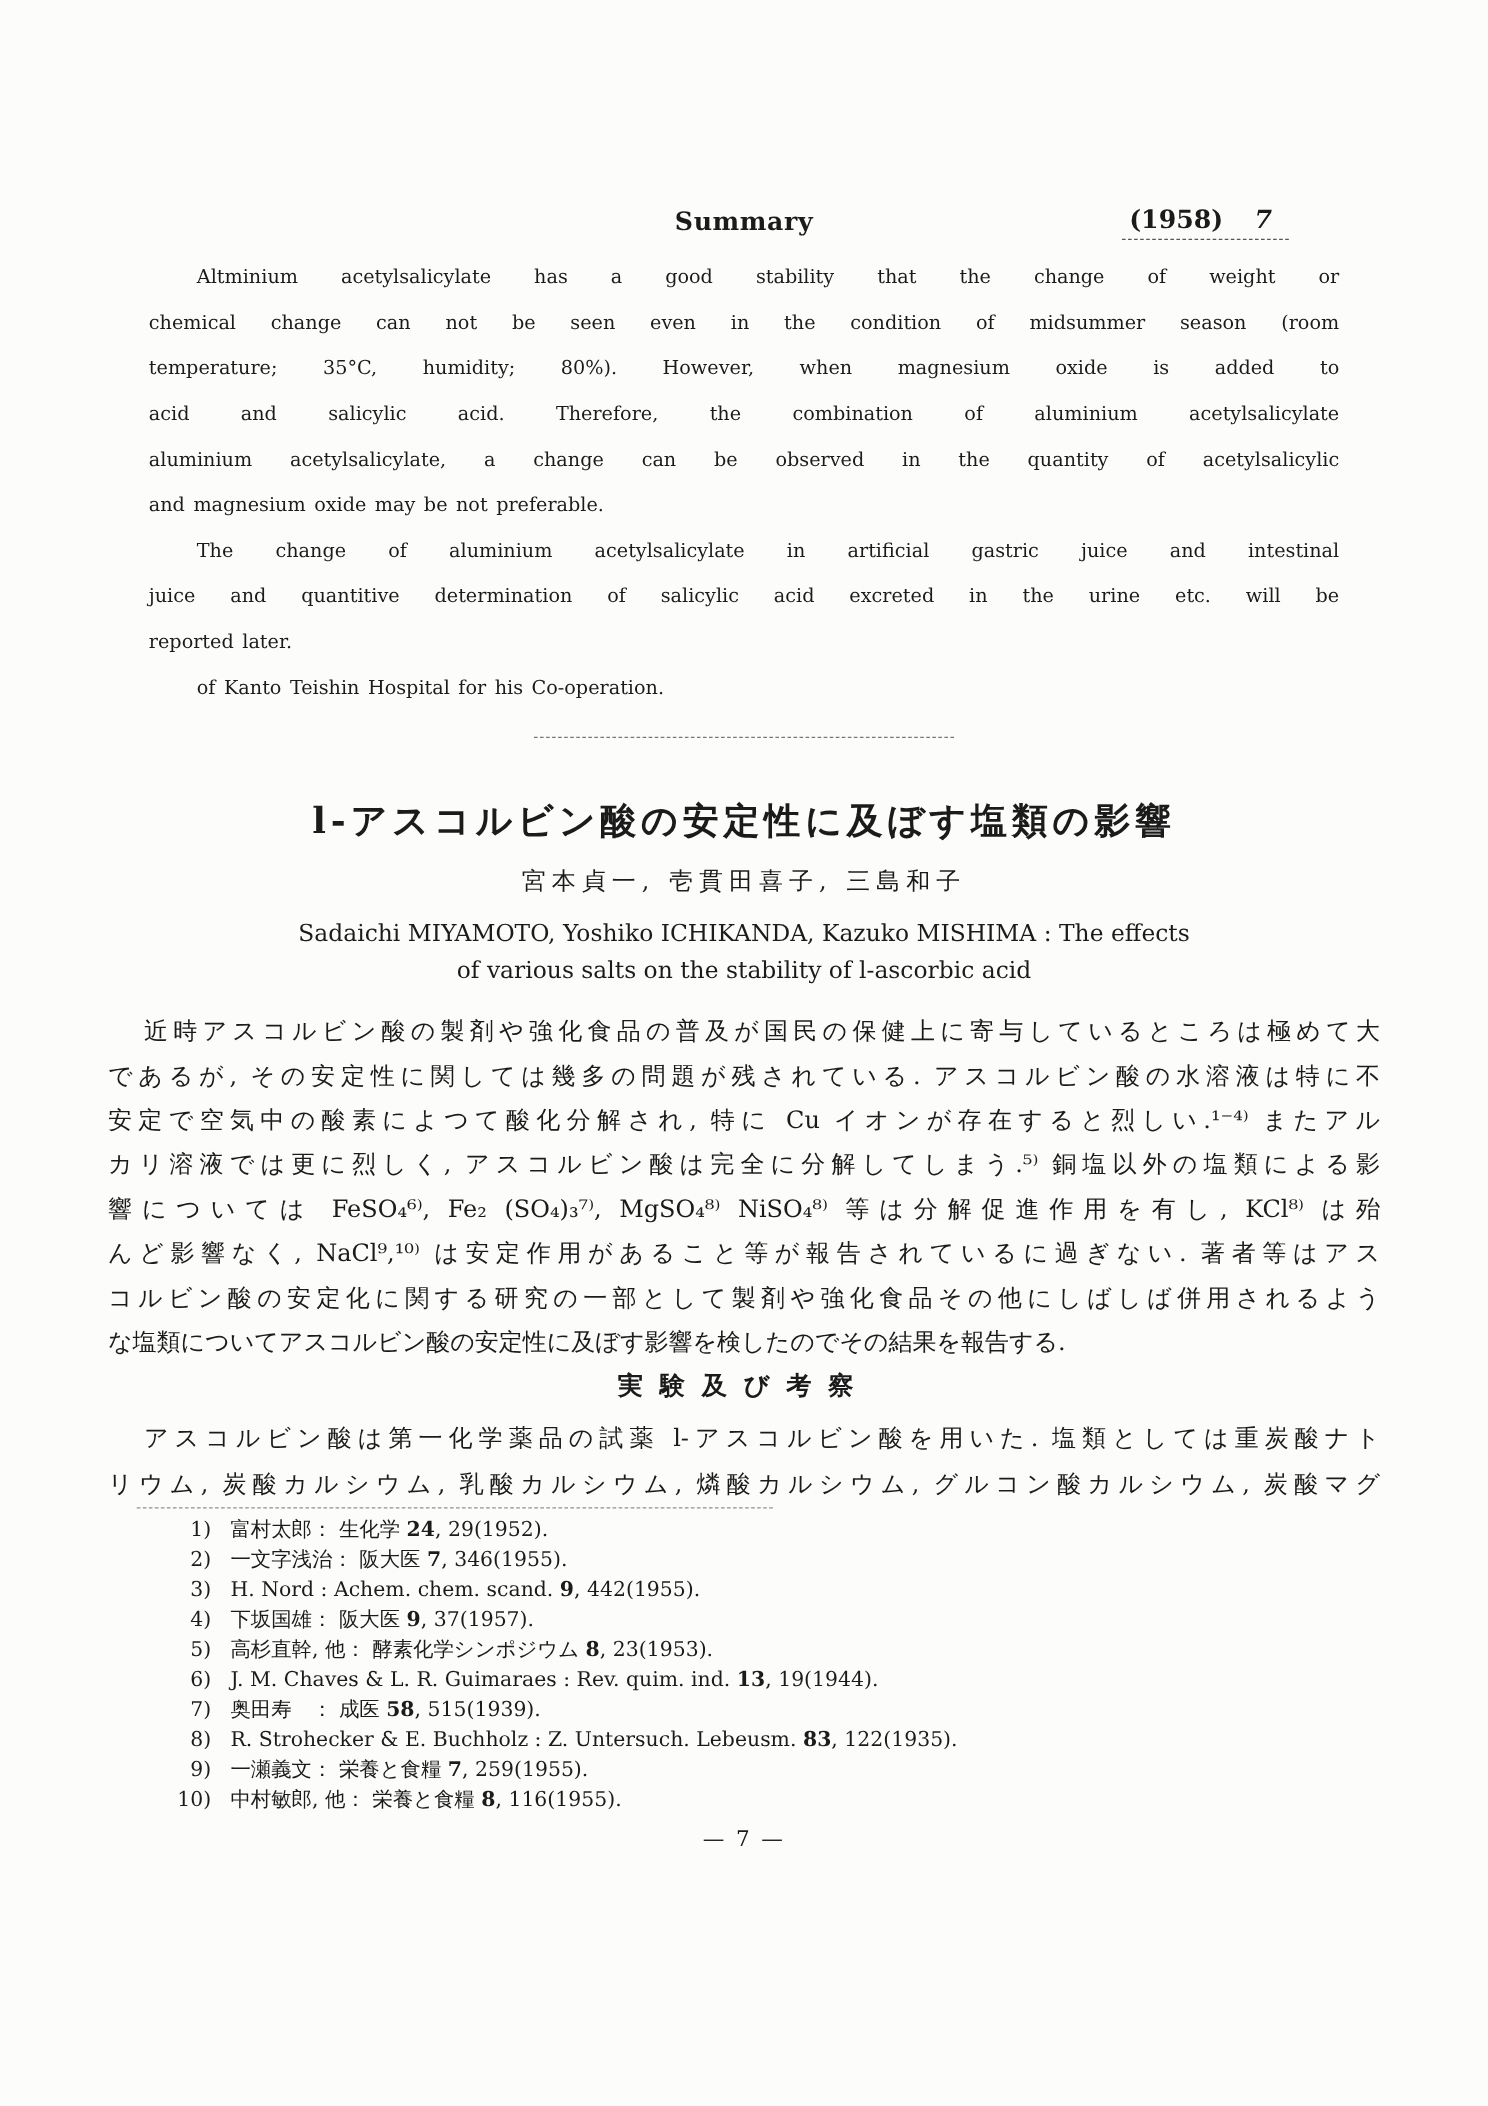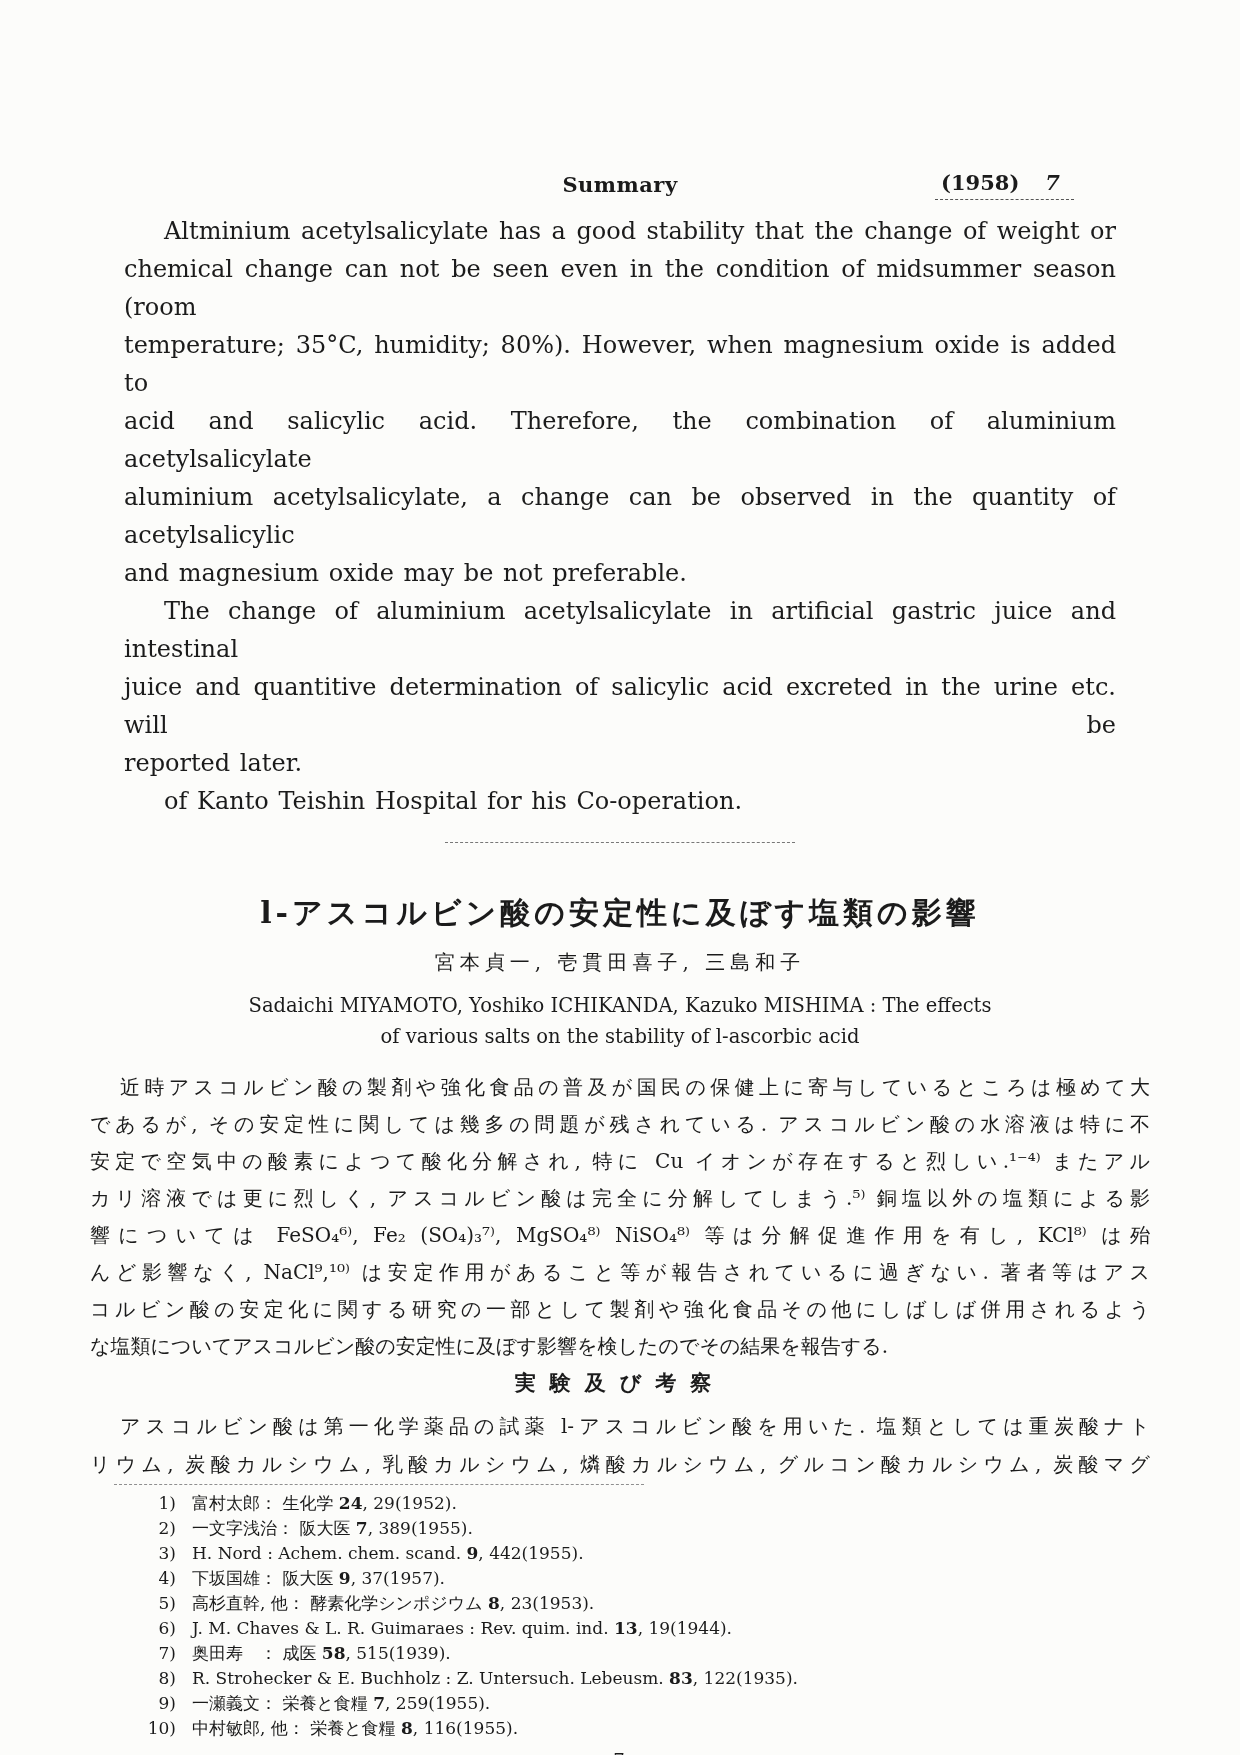--- a/index.html
+++ b/index.html
@@ -22,21 +22,21 @@
     padding: 0 14px 4px 6px;
     white-space: nowrap;
   }
   .page-header .pg { font-style: italic; margin-left: 26px; }
 
   
   .h-summary {
     text-align: center; font-weight: bold; font-size: 21px;
     line-height: 30px; margin-bottom: 12px; letter-spacing: .5px;
   }
-  .eng { font-size: 24px; }
+  .eng { font-size: 16px; }
   .eng .line {
     line-height: 38px;
     text-align: justify; text-align-last: justify;
     word-spacing: 2px;
   }
   .para .line:last-child { text-align-last: left; }
   .para .line:first-child { text-indent: 40px; }
   .para.cont .line:last-child { text-align-last: justify; }
 
   
@@ -153,21 +153,21 @@
 
     <div class="fn-separator"></div>
 
     <div class="footnotes">
       <div class="fn-row">
         <span class="fn-num">1)</span>
         <span class="fn-text"><span>富村太郎：  生化学 </span><span class="vol">24</span><span>, 29(1952).</span></span>
       </div>
       <div class="fn-row">
         <span class="fn-num">2)</span>
-        <span class="fn-text"><span>一文字浅治：  阪大医 </span><span class="vol">7</span><span>, 389(1955).</span></span>
+        <span class="fn-text"><span>一文字浅治：  阪大医 </span><span class="vol">7</span><span>, 346(1955).</span></span>
       </div>
       <div class="fn-row">
         <span class="fn-num">3)</span>
         <span class="fn-text"><span>H. Nord :  Achem. chem. scand. </span><span class="vol">9</span><span>, 442(1955).</span></span>
       </div>
       <div class="fn-row">
         <span class="fn-num">4)</span>
         <span class="fn-text"><span>下坂国雄：  阪大医 </span><span class="vol">9</span><span>, 37(1957).</span></span>
       </div>
       <div class="fn-row">

